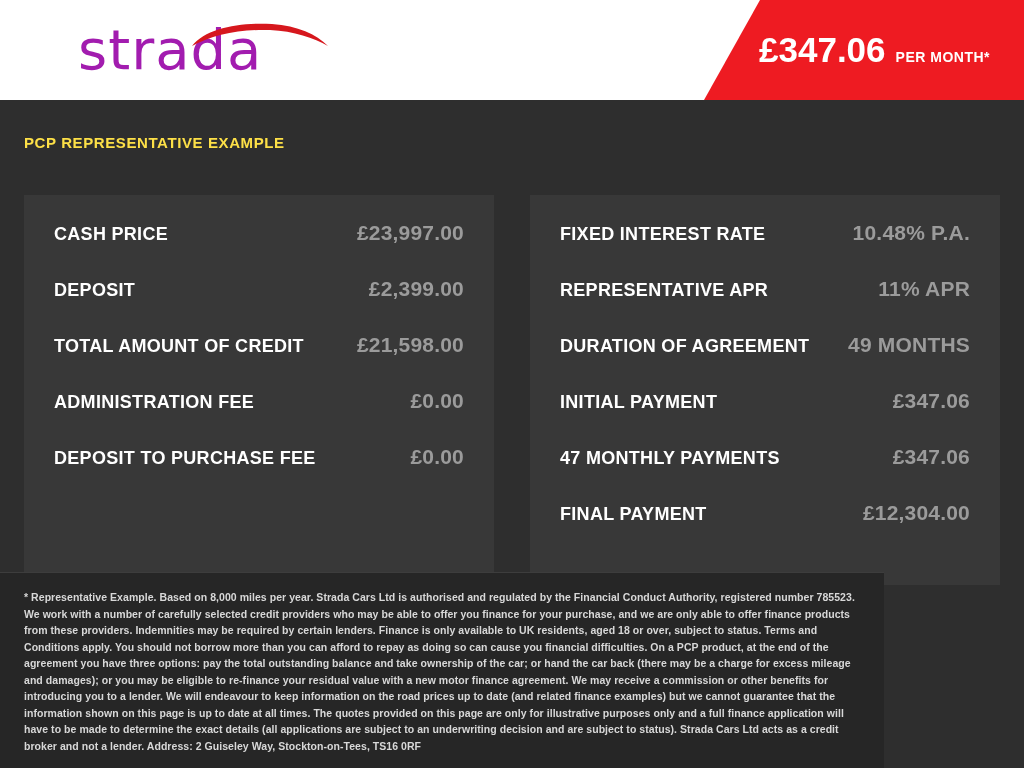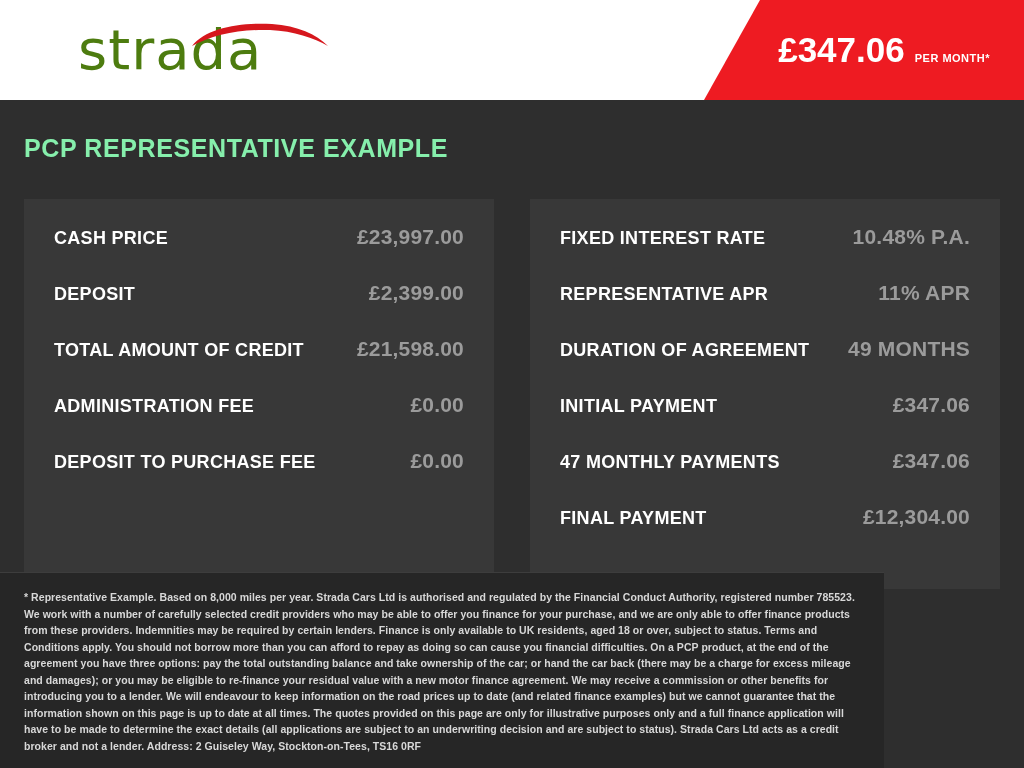--- a/index.html
+++ b/index.html
@@ -28,21 +28,21 @@
     left: 78px; top: 14px;
     width: 320px; height: 74px;
   }
   .logo-text {
     position: absolute;
     left: 0; top: 8px;
     font-family: "DejaVu Sans", sans-serif;
     font-size: 56px;
     font-weight: 400;
     letter-spacing: 1px;
-    color: #4d7c0f;
+    color: #a21caf;
     line-height: 1;
   }
   .logo-swoosh {
     position: absolute;
     left: 112px; top: 8px;
     width: 140px; height: 26px;
   }
   .price-panel {
     position: absolute;
     top: 0; right: 0;
@@ -57,30 +57,30 @@
     align-items: baseline;
     gap: 10px;
     color: #ffffff;
   }
   .price-amount {
     font-size: 35px;
     font-weight: bold;
     letter-spacing: 0px;
   }
   .price-suffix {
-    font-size: 11px;
+    font-size: 14px;
     font-weight: bold;
     letter-spacing: 0.5px;
   }
 
   
   .section-title {
-    margin: 34px 0 4px 24px;
-    color: #86efac;
-    font-size: 25px;
+    margin: 34px 0 12px 24px;
+    color: #fde047;
+    font-size: 15px;
     font-weight: bold;
     letter-spacing: 0.6px;
   }
 
   
   .columns {
     display: flex;
     gap: 36px;
     padding: 32px 24px 0 24px;
   }

